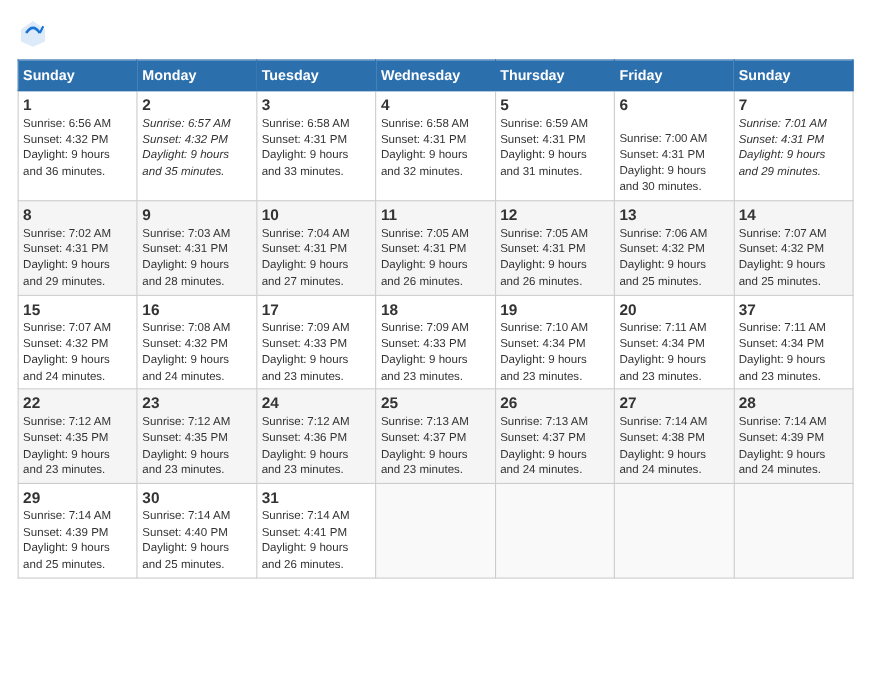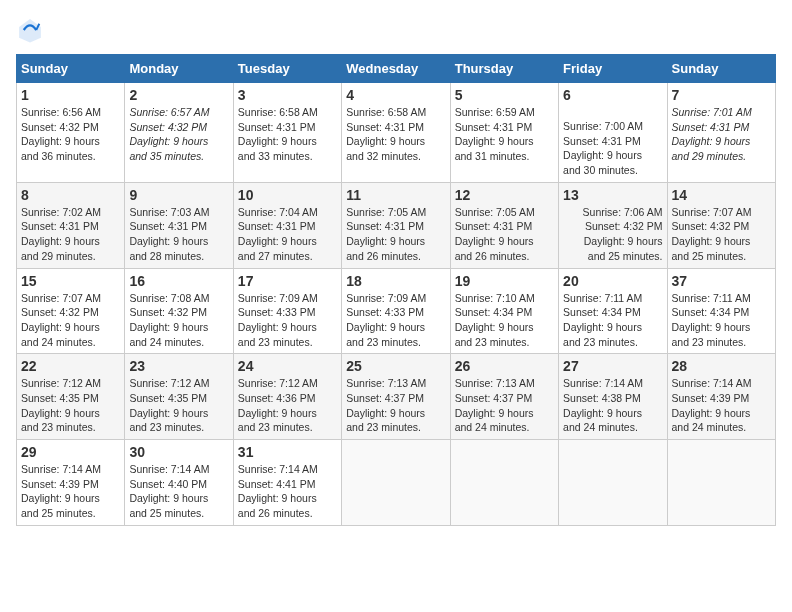--- a/index.html
+++ b/index.html
@@ -189,21 +189,21 @@
         </td>
         <td>
           <span class="day-num">12</span>
           <div class="day-info" style="white-space: pre-line;">Sunrise: 7:05 AM
 Sunset: 4:31 PM
 Daylight: 9 hours
 and 26 minutes.</div>
         </td>
         <td>
           <span class="day-num">13</span>
-          <div class="day-info" style="white-space: pre-line; text-align: right;">Sunrise: 7:06 AM
+          <div class="day-info" style="white-space: pre-line;">Sunrise: 7:06 AM
 Sunset: 4:32 PM
 Daylight: 9 hours
 and 25 minutes.</div>
         </td>
         <td>
           <span class="day-num">14</span>
           <div class="day-info" style="white-space: pre-line;">Sunrise: 7:07 AM
 Sunset: 4:32 PM
 Daylight: 9 hours
 and 25 minutes.</div>

